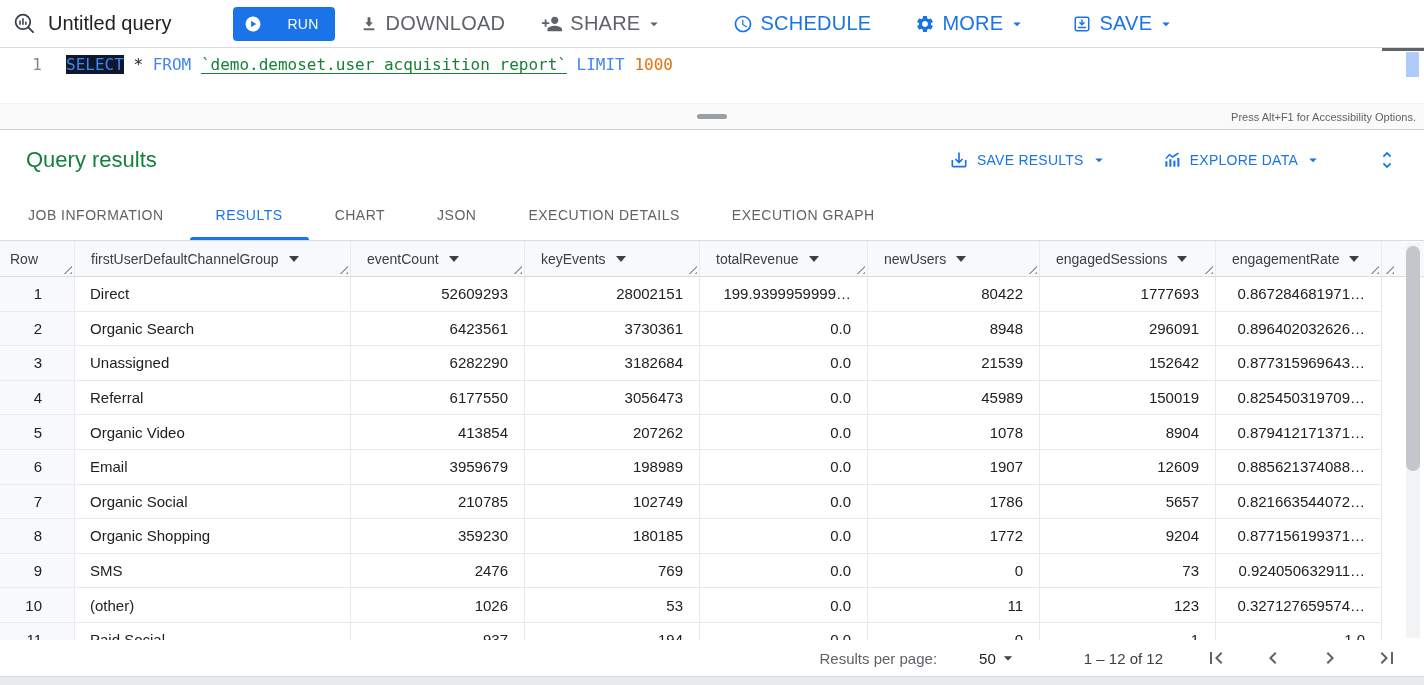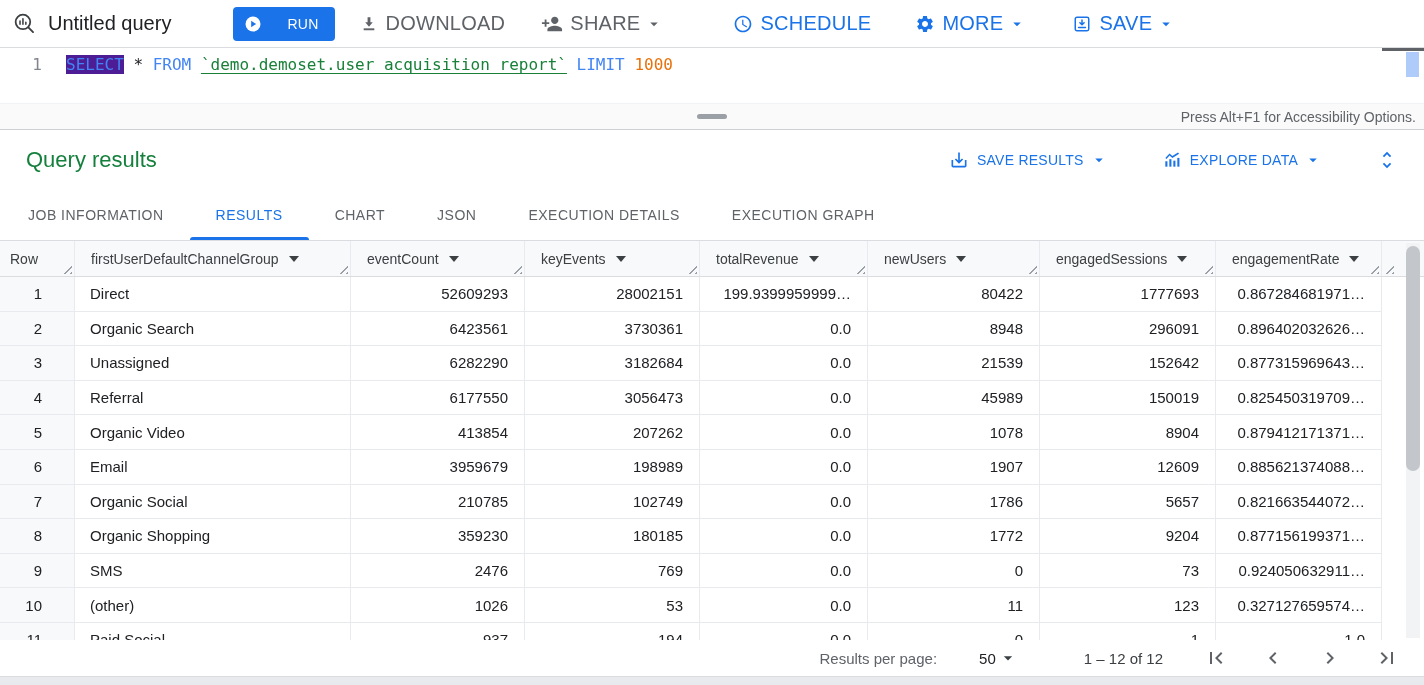--- a/index.html
+++ b/index.html
@@ -20,33 +20,33 @@
   .tb-btn.blue { color: #1a73e8; }
   .ml12 { margin-left: 12px; } .ml46 { margin-left: 46px; } .ml20 { margin-left: 20px; } .ml22 { margin-left: 22px; }
   .caret { margin-left: -2px; }
 
   
   .editor { position: relative; height: 55px; display: flex; background: #fff; }
   .gutter { width: 56px; padding: 7px 14px 0 0; text-align: right; color: #80868b;
     font: 16px "DejaVu Sans Mono", monospace; }
   .code-line { padding-top: 7px; margin-left: 10px; font: 16px "DejaVu Sans Mono", monospace; white-space: pre; }
   .tok-keyword { color: #4285f4; }
-  .tok-selected { background: #4c1d95; }
+  .tok-selected { background: #0f172a; }
   .tok-operator, .tok-plain { color: #202124; }
   .tok-table-ref { color: #188038; text-decoration: underline; text-underline-offset: 3px; }
   .tok-number { color: #e8710a; }
   .ed-topmark { position: absolute; top: 0; right: 0; width: 42px; height: 3px; background: #5f6368; }
   .ed-vthumb { position: absolute; top: 4px; right: 5px; width: 13px; height: 25px; background: #aecbfa; }
 
   
   .splitter { position: relative; height: 27px; background: #fafafa; border-top: 1px solid #f1f3f4;
     border-bottom: 1px solid #cfd1d4; display: flex; align-items: center; justify-content: center; }
   .drag-handle { width: 30px; height: 5px; border-radius: 3px; background: #9aa0a6; }
   .a11y-hint { position: absolute; right: 8px; top: 50%; transform: translateY(-50%);
-    color: #5f6368; font-size: 14px; }
+    color: #5f6368; font-size: 11px; }
 
   
   .results-header { height: 59px; display: flex; align-items: center; padding: 0 26px; background: #fff; }
   .rh-title { font-size: 22px; font-weight: 400; color: #15803d; flex: 1; }
   .rh-actions { display: flex; align-items: center; gap: 54px; }
   .rh-btn { display: flex; align-items: center; gap: 8px; color: #1a73e8;
     font-size: 14px; font-weight: 500; letter-spacing: .25px; }
   .unfold-btn { color: #1a73e8; display: flex; align-items: center; }
 
   

